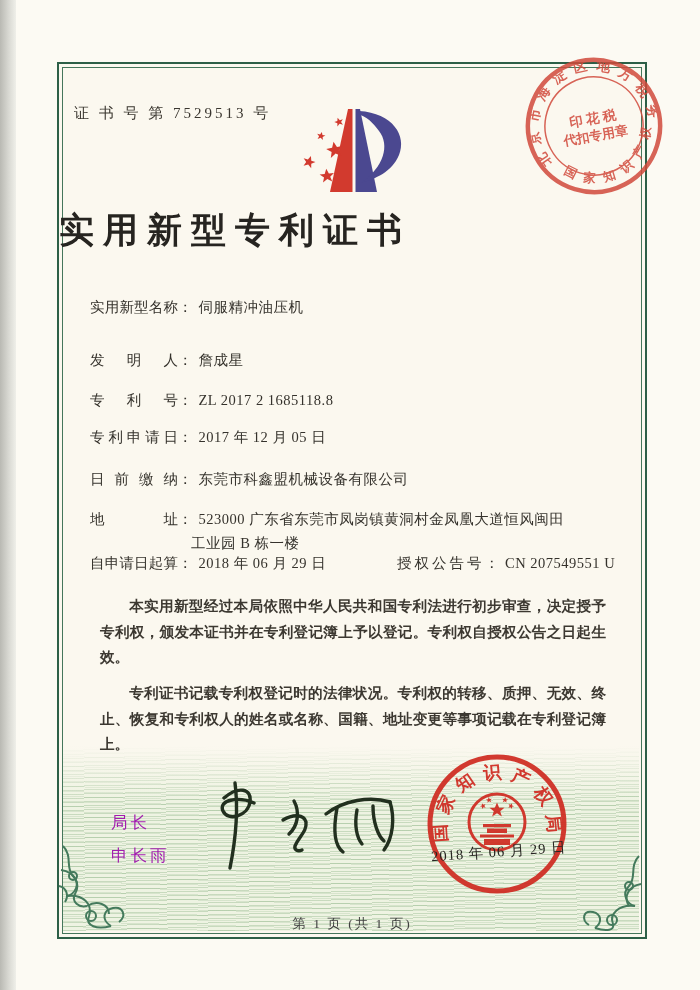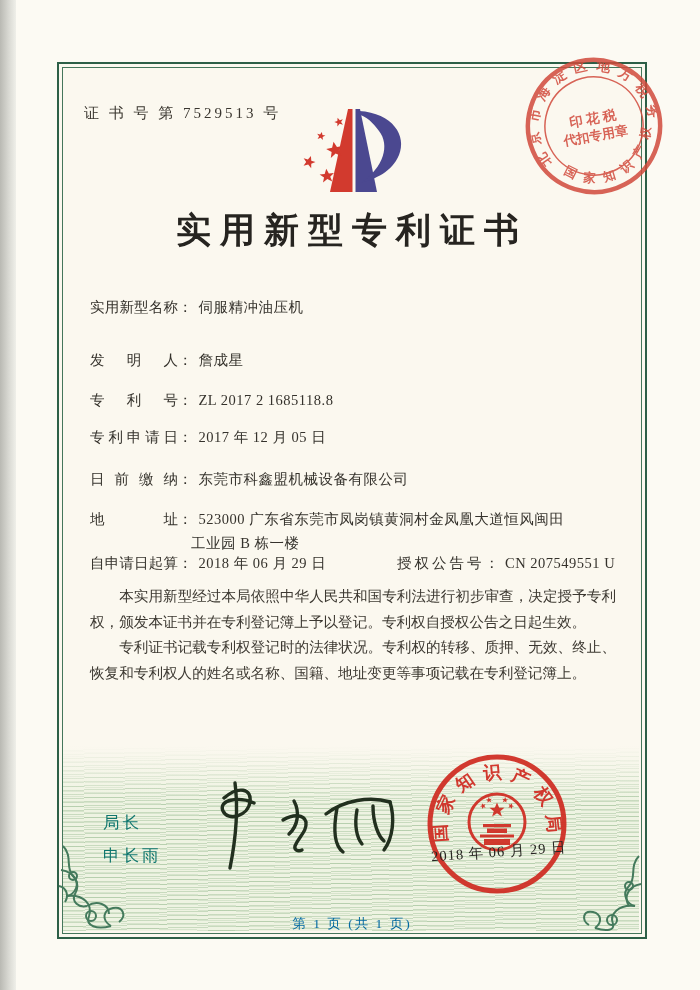--- a/index.html
+++ b/index.html
@@ -13,45 +13,45 @@
     background:linear-gradient(90deg,#b9b9b3 0,#d9d9d3 55%,#efefe9 100%);}
   .frame{position:absolute;left:57px;top:62px;width:586px;height:873px;
     border:2px solid #2d5f47; background:#fbf8ef;}
   .frame-inner{position:absolute;inset:3px;border:1px solid #45765b;pointer-events:none;}
   .waves{position:absolute;left:4px;top:682px;width:576px;height:185px;
     background:
       linear-gradient(180deg,rgba(251,248,239,1) 0,rgba(251,248,239,0) 55px),
       repeating-linear-gradient(178.6deg,rgba(110,160,105,.30) 0 1px,rgba(255,255,255,0) 1px 4px),
       repeating-linear-gradient(181.5deg,rgba(110,160,105,.18) 0 1px,rgba(255,255,255,0) 1px 5px),
       #eef3e2;}
-  .cert-no{position:absolute;left:25px;top:40px;font-size:15px;letter-spacing:3px;color:#3a362f;}
+  .cert-no{position:absolute;left:15px;top:40px;font-size:15px;letter-spacing:3px;color:#3a362f;}
   .logo{position:absolute;left:236px;top:36px;}
-  .title{position:absolute;left:0;top:143px;width:100%;text-align:center;
+  .title{position:absolute;left:0;top:143px;width:100%;
     font-size:35px;font-weight:700;letter-spacing:9px;color:#262420;}
   .fields{position:absolute;left:31px;top:0;width:540px;font-size:14.5px;}
   .frow{position:absolute;white-space:nowrap;}
   .flabel{display:inline-block;width:88px;text-align:justify;text-align-last:justify;vertical-align:top;}
   .fcolon{display:inline-block;margin-right:6px;}
   .fvalue{letter-spacing:.5px;text-align:right;}
   .addr2{position:absolute;left:101px;white-space:nowrap;letter-spacing:.5px;}
   .body-text{position:absolute;left:31px;top:520px;width:526px;font-size:14.6px;
     line-height:1.76;text-align:justify;color:#3c3831;}
-  .body-text p{margin:0;text-indent:2em;}
-  .signer{position:absolute;left:44px;top:748px;font-size:16.5px;letter-spacing:3px;color:#0f766e;z-index:6;}
+  .body-text p{margin:10px;text-indent:2em;font-weight:bold;}
+  .signer{position:absolute;left:52px;top:748px;font-size:16.5px;letter-spacing:3px;color:#a21caf;z-index:6;}
   .signer div{margin-bottom:11px;}
   .signature{position:absolute;left:135px;top:712px;z-index:5;}
   .seal{position:absolute;left:362px;top:684px;z-index:4;}
   .seal-date{position:absolute;left:372px;top:778px;width:150px;z-index:5;
     font-size:14.5px;letter-spacing:1px;color:#262421;transform:rotate(-4deg);white-space:nowrap;}
   .stamp{position:absolute;left:460px;top:-13px;z-index:4;}
   .flourish{position:absolute;z-index:3;}
   .flourish.bl{left:-2px;top:778px;}
   .flourish.br{left:508px;top:790px;transform:scaleX(-1);}
   .footer{position:absolute;left:0;top:851px;width:100%;text-align:center;
-    font-size:13.5px;letter-spacing:2px;color:#0369a1;z-index:6;}
+    font-size:13.5px;letter-spacing:2px;color:#404040;z-index:6;}
   .content{position:absolute;inset:0;z-index:2;}
 </style>
 </head>
 <body>
 
 <div class="sheet">
   <div class="scan-edge"></div>
 
   <div class="frame">
     <div class="waves"></div>

